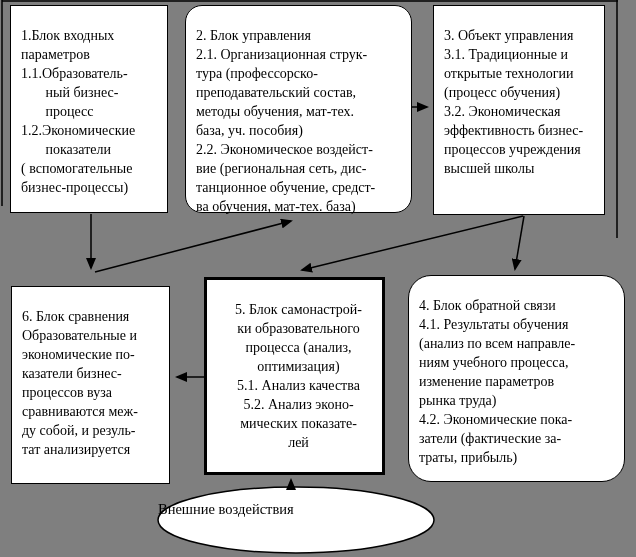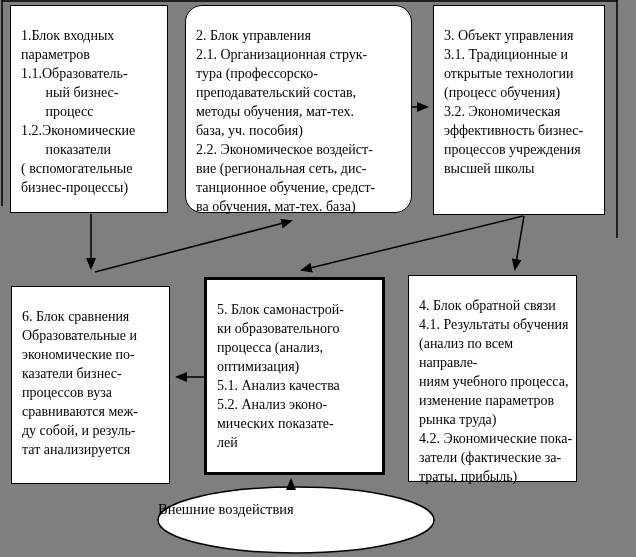--- a/index.html
+++ b/index.html
@@ -13,22 +13,22 @@
     box-sizing:border-box;
   }
   .block .txt{
     white-space:pre-wrap;color:#000;
     font-size:14px;line-height:19px;padding:20px 2px 0 10px;
   }
   #b1{left:10px;top:5px;width:158px;height:208px;}
   #b2{left:185px;top:5px;width:227px;height:208px;border-radius:17px;}
   #b3{left:433px;top:5px;width:172px;height:210px;}
   #b6{left:11px;top:274px;width:159px;height:198px;margin-top:12px;}
-  #b5{left:204px;top:277px;width:181px;height:198px;border-width:3px;}
-  #b4{left:408px;top:275px;width:169px;height:207px;}
+  #b5{left:204px;top:277px;width:181px;height:198px;border-width:3px;text-align:center;}
+  #b4{left:408px;top:275px;width:217px;height:207px;border-radius:23px;}
   #ellipse-label{
     position:absolute;left:158px;top:500px;width:278px;
     text-align:left;font-size:14.5px;line-height:19px;color:#000;
   }
 </style>
 </head>
 <body>
 
 <div id="canvas">
 

